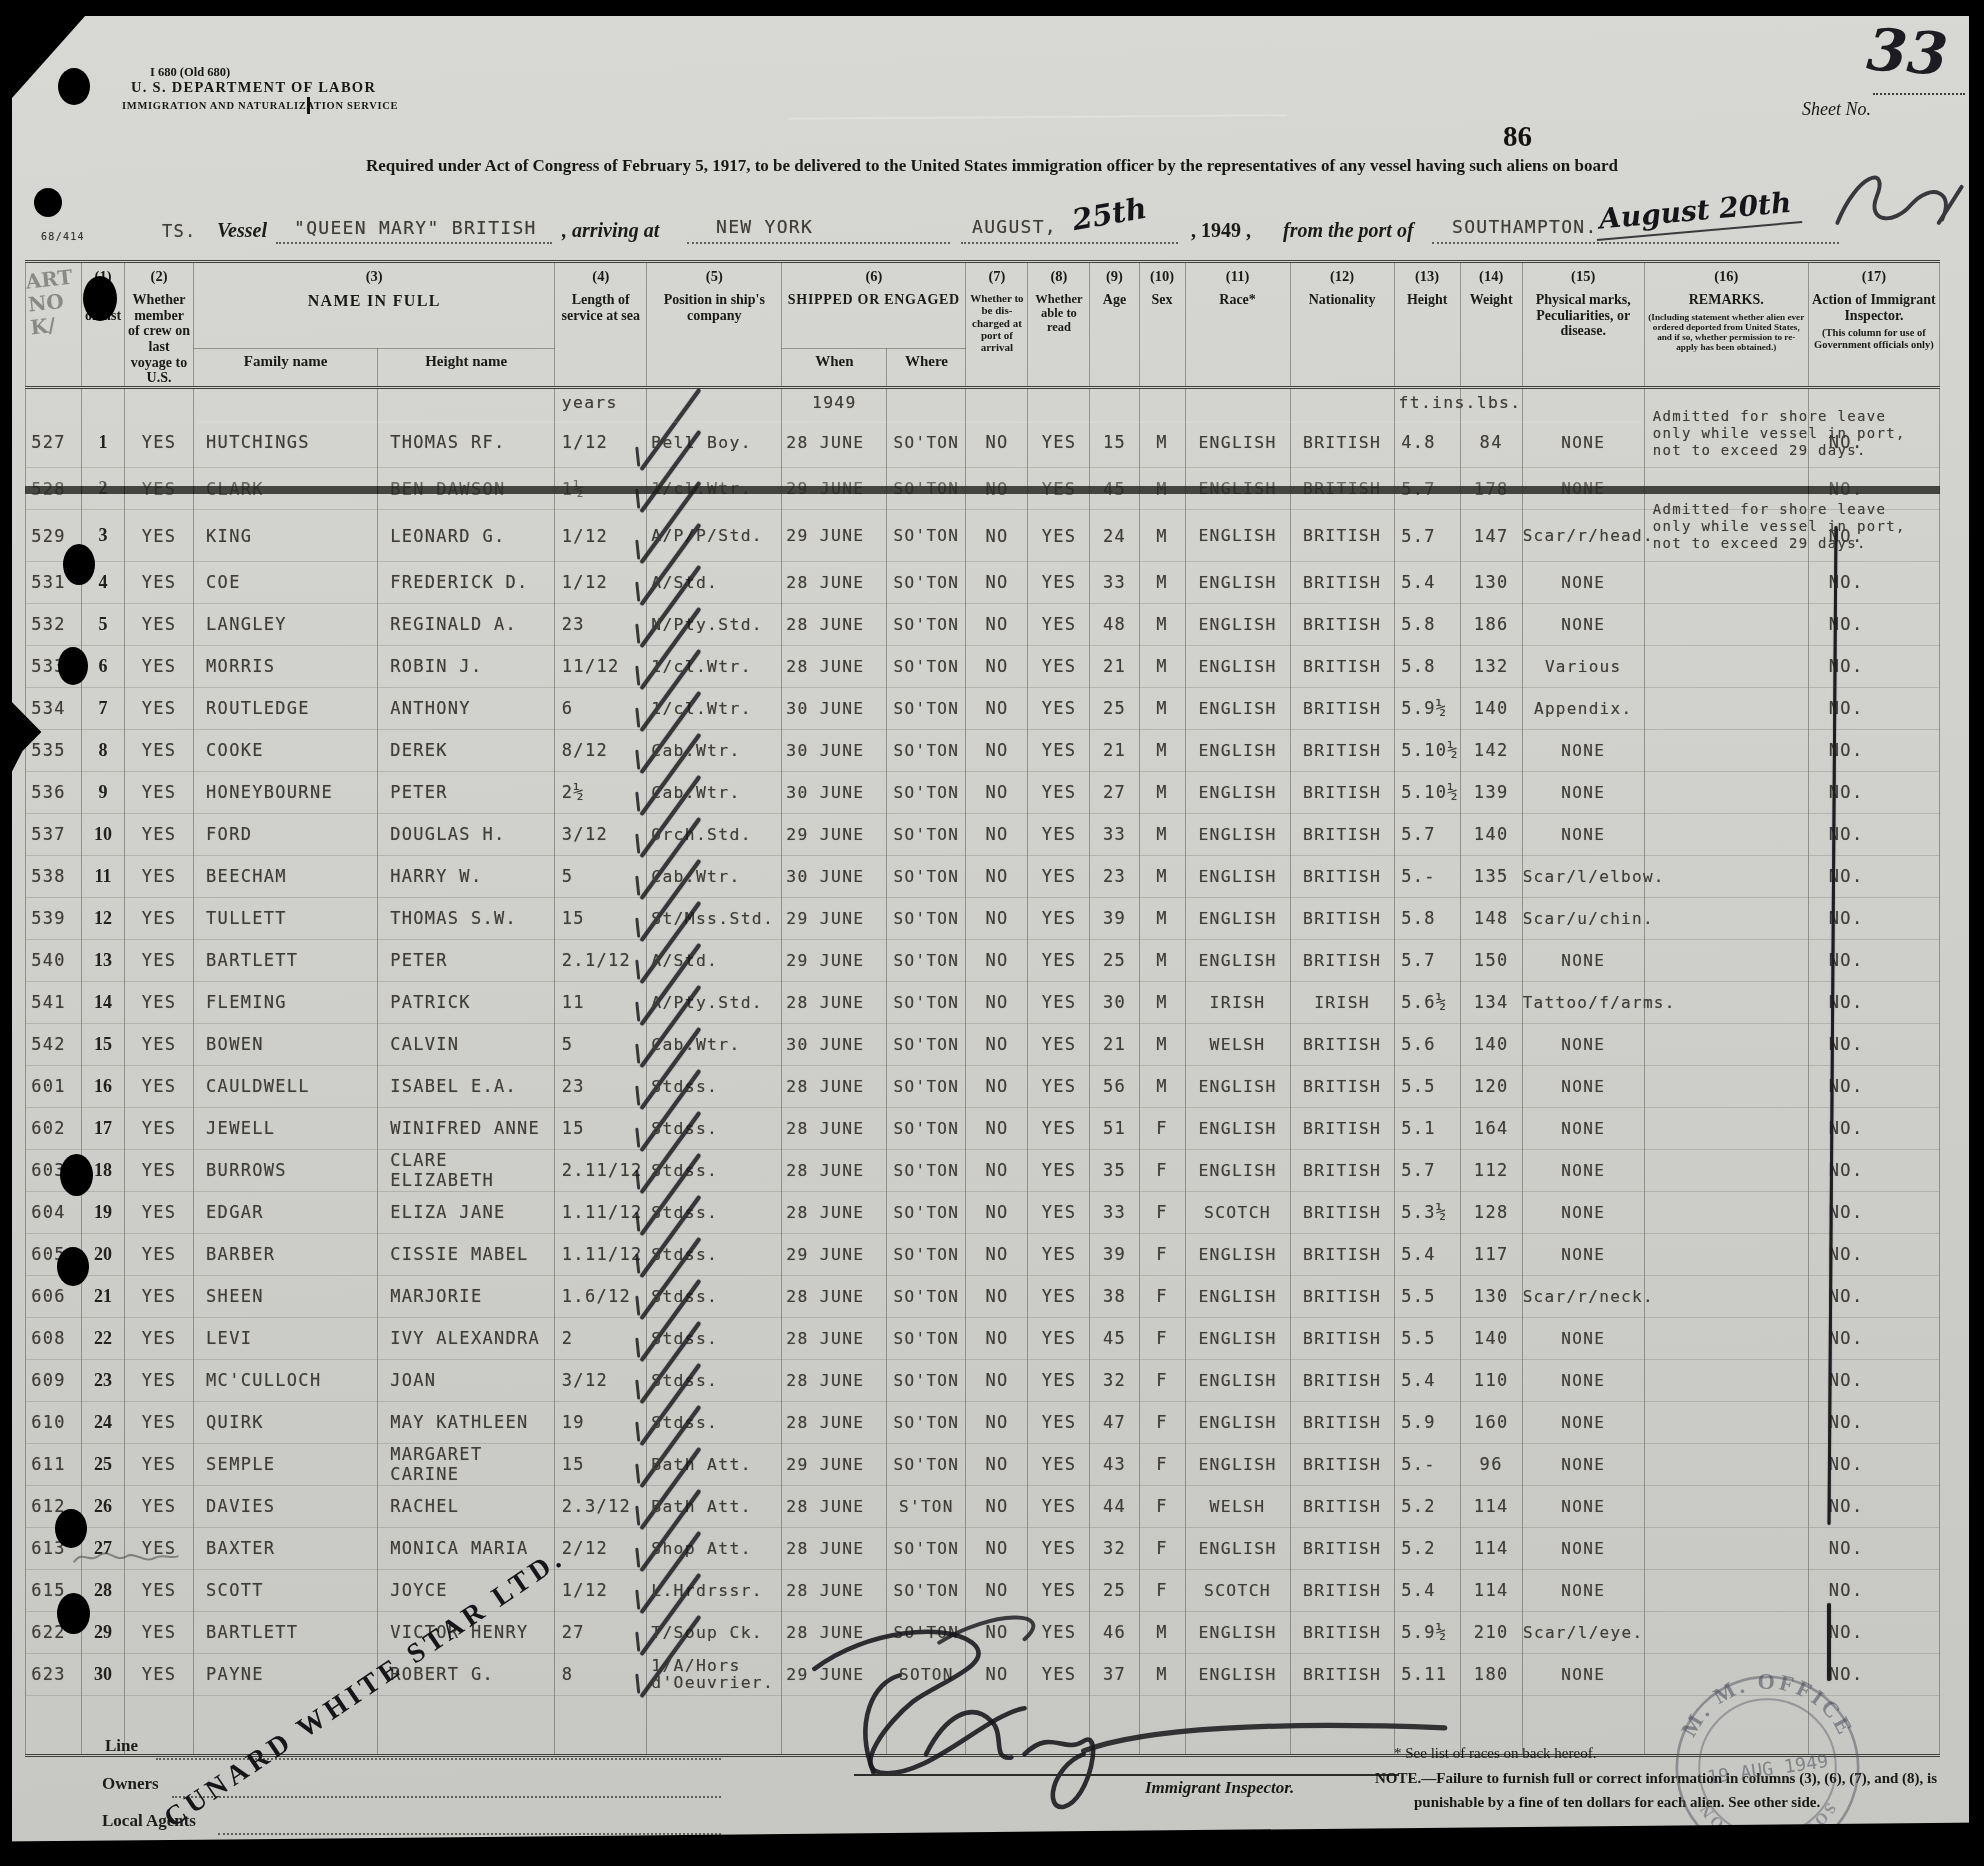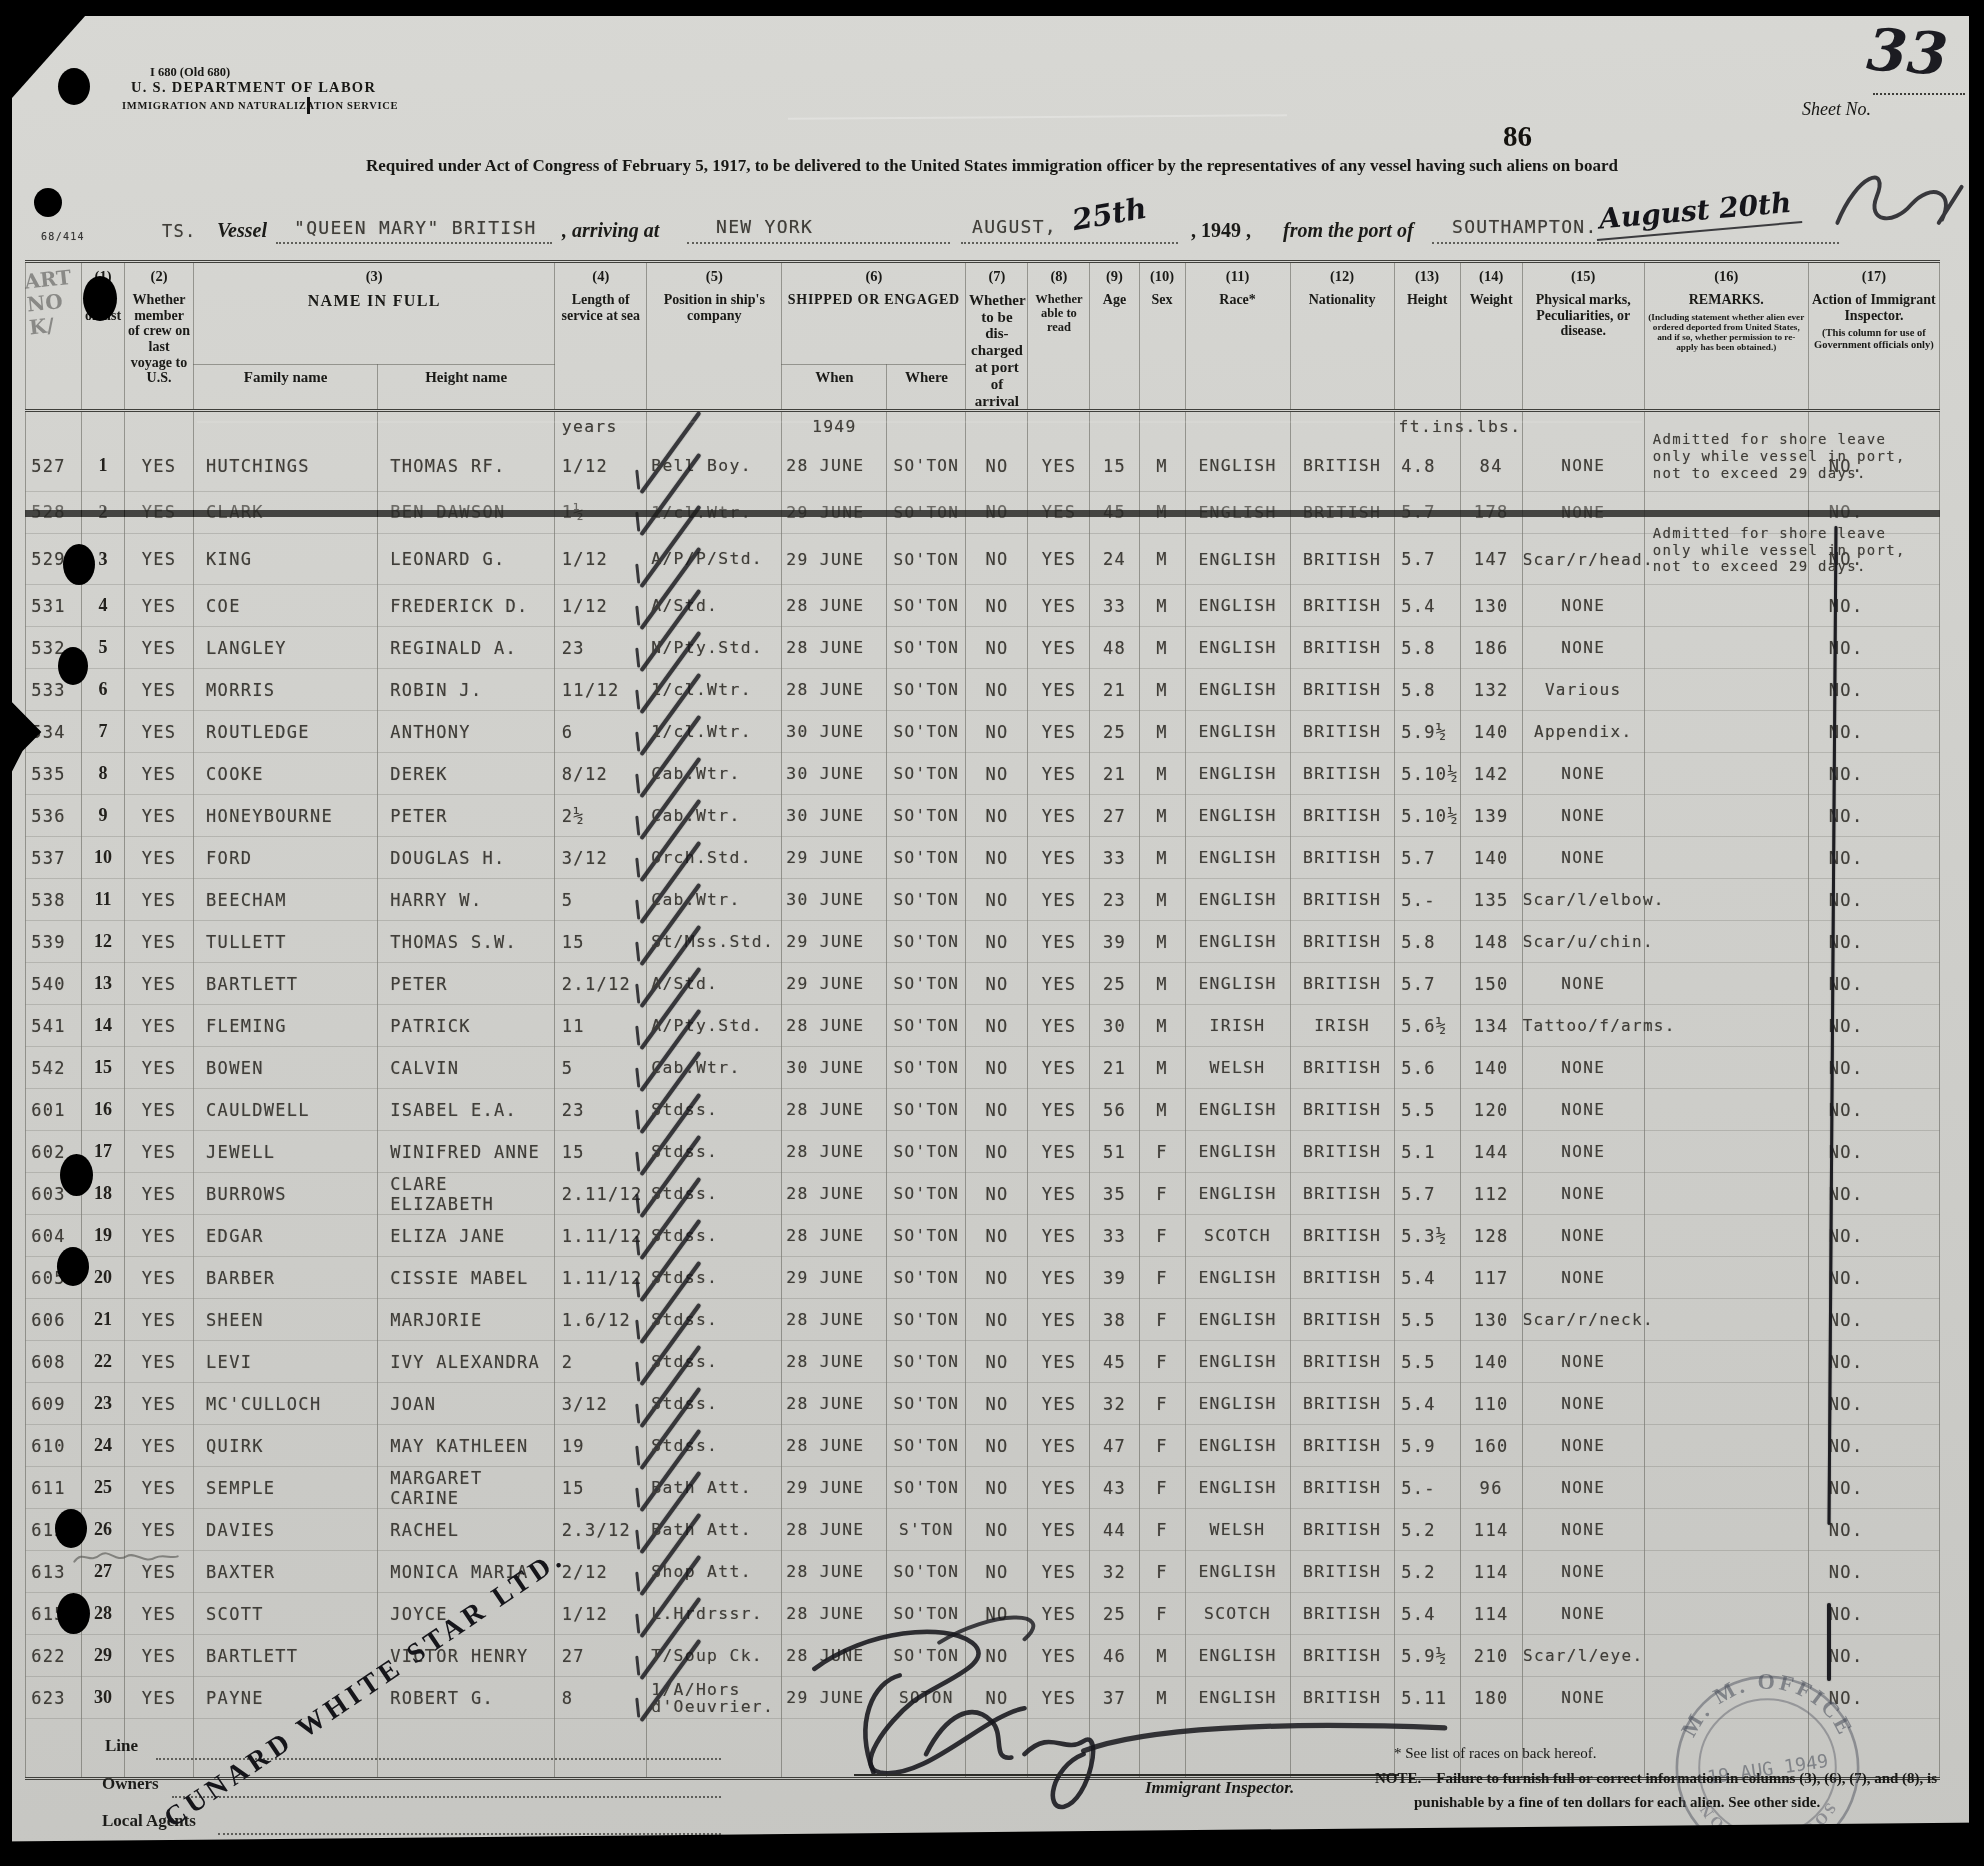--- a/index.html
+++ b/index.html
@@ -196,21 +196,21 @@
             <th rowspan="2">
               <span class="cnum">(5)</span>
                 <span class="clabel">Position in ship's company</span>
               </th>
             <th colspan="2">
               <span class="cnum">(6)</span>
                 <span class="clabel" style="letter-spacing:0.7px;">SHIPPED OR ENGAGED</span>
               </th>
             <th rowspan="2">
               <span class="cnum">(7)</span>
-                <span class="clabel" style="font-size:15px;">Whether to be dis- charged at port of arrival</span>
+                <span class="clabel" style="font-size:11px;">Whether to be dis- charged at port of arrival</span>
               </th>
             <th rowspan="2">
               <span class="cnum">(8)</span>
                 <span class="clabel" style="font-size:12.5px;">Whether able to read</span>
               </th>
             <th rowspan="2">
               <span class="cnum">(9)</span>
                 <span class="clabel">Age</span>
               </th>
             <th rowspan="2">
@@ -672,21 +672,21 @@
         <td class="typed c-position"><span class="v">Stdss.</span></td>
         <td class="typed c-when"><span class="v">28 JUNE</span></td>
         <td class="typed c-where c-center"><span class="v">SO'TON</span></td>
         <td class="typed c-center"><span class="v">NO</span></td>
         <td class="typed c-center"><span class="v">YES</span></td>
         <td class="typed c-center"><span class="v">51</span></td>
         <td class="typed c-center"><span class="v">F</span></td>
         <td class="typed c-race"><span class="v">ENGLISH</span></td>
         <td class="typed c-nat"><span class="v">BRITISH</span></td>
         <td class="typed c-height"><span class="v">5.1</span></td>
-        <td class="typed c-weight"><span class="v">144</span></td>
+        <td class="typed c-weight"><span class="v">164</span></td>
         <td class="typed c-marks"><span class="v">NONE</span></td>
         <td class="typed c-remarks">
                 <span class="v"></span>
               </td>
         <td class="typed c-action"><span class="v">NO.</span></td>
       </tr>
             <tr class="data-row">
         <td class="typed c-crew"><span class="v">603</span></td>
         <td class="c-no"><span class="v">18</span></td>
         <td class="typed c-center"><span class="v">YES</span></td>

